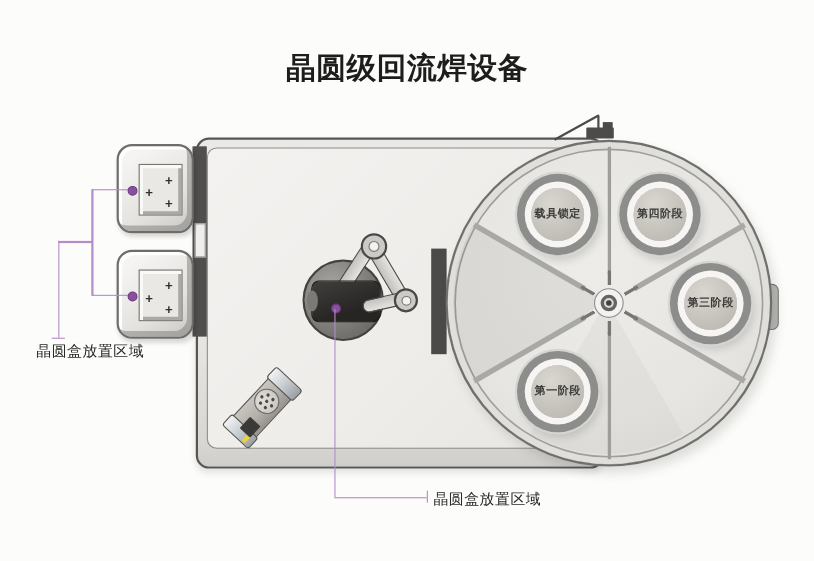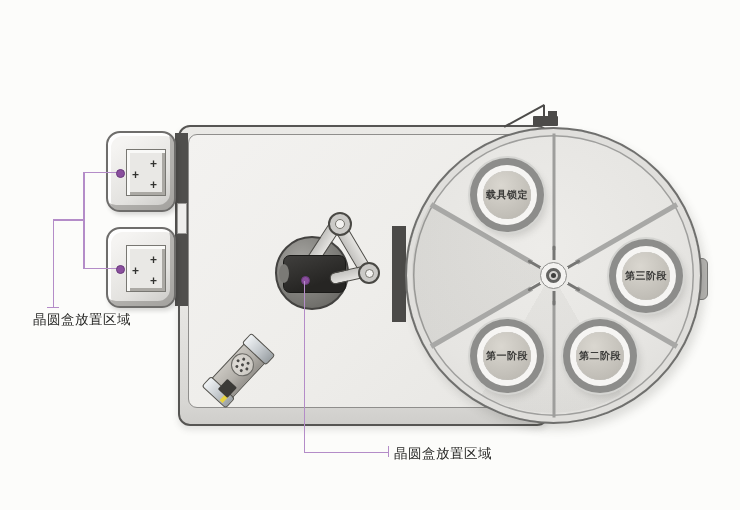--- a/index.html
+++ b/index.html
@@ -104,20 +104,21 @@
     transform-origin:0 50%;transform:rotate(-28.8deg);}
   .latch-wire2{position:absolute;left:543px;top:105px;width:1.5px;height:13px;background:#4c4b49;}
   .side-tab{position:absolute;left:690px;top:258px;width:16px;height:40px;border-radius:0 6px 6px 0;
     background:#b9b8b5;border:1.5px solid #7a7a78;}
 </style>
 </head>
 <body>
 
 <div class="stage">
 
+  <div class="title">晶圆级回流焊设备</div>
 
   <div class="body-outer"></div>
   <div class="body-inner"></div>
   <div class="left-strip"></div>
   <div class="strip-slot"></div>
   <div class="transfer-slot"></div>
 
   <div class="cassette" style="left:106px;top:131px;">
     <div class="plate">
       <span class="plus" style="left:23px;top:8px;">+</span>
@@ -186,28 +187,28 @@
   <div class="stub" style="transform:rotate(30deg);"></div>
   <div class="stub" style="transform:rotate(90deg);"></div>
   <div class="stub" style="transform:rotate(150deg);"></div>
   <div class="stub" style="transform:rotate(210deg);"></div>
   <div class="stub" style="transform:rotate(270deg);"></div>
   <div class="stub" style="transform:rotate(330deg);"></div>
 
   <div class="station" style="left:483px;top:171px;">
     <span>载具锁定</span>
   </div>
+  <div class="station" style="left:576px;top:171px;">
+    <span>第四阶段</span>
+  </div>
   <div class="station" style="left:483px;top:332px;">
     <span>第一阶段</span>
   </div>
   <div class="station" style="left:622px;top:251.5px;">
     <span>第三阶段</span>
-  </div>
-  <div class="station" style="left:576px;top:332px;">
-    <span>第二阶段</span>
   </div>
 
   <div class="hub">
     <div class="hub-mid">
       <div class="hub-dot"></div>
     </div>
   </div>
 
   <div class="latch-wire1"></div>
   <div class="latch-wire2"></div>

